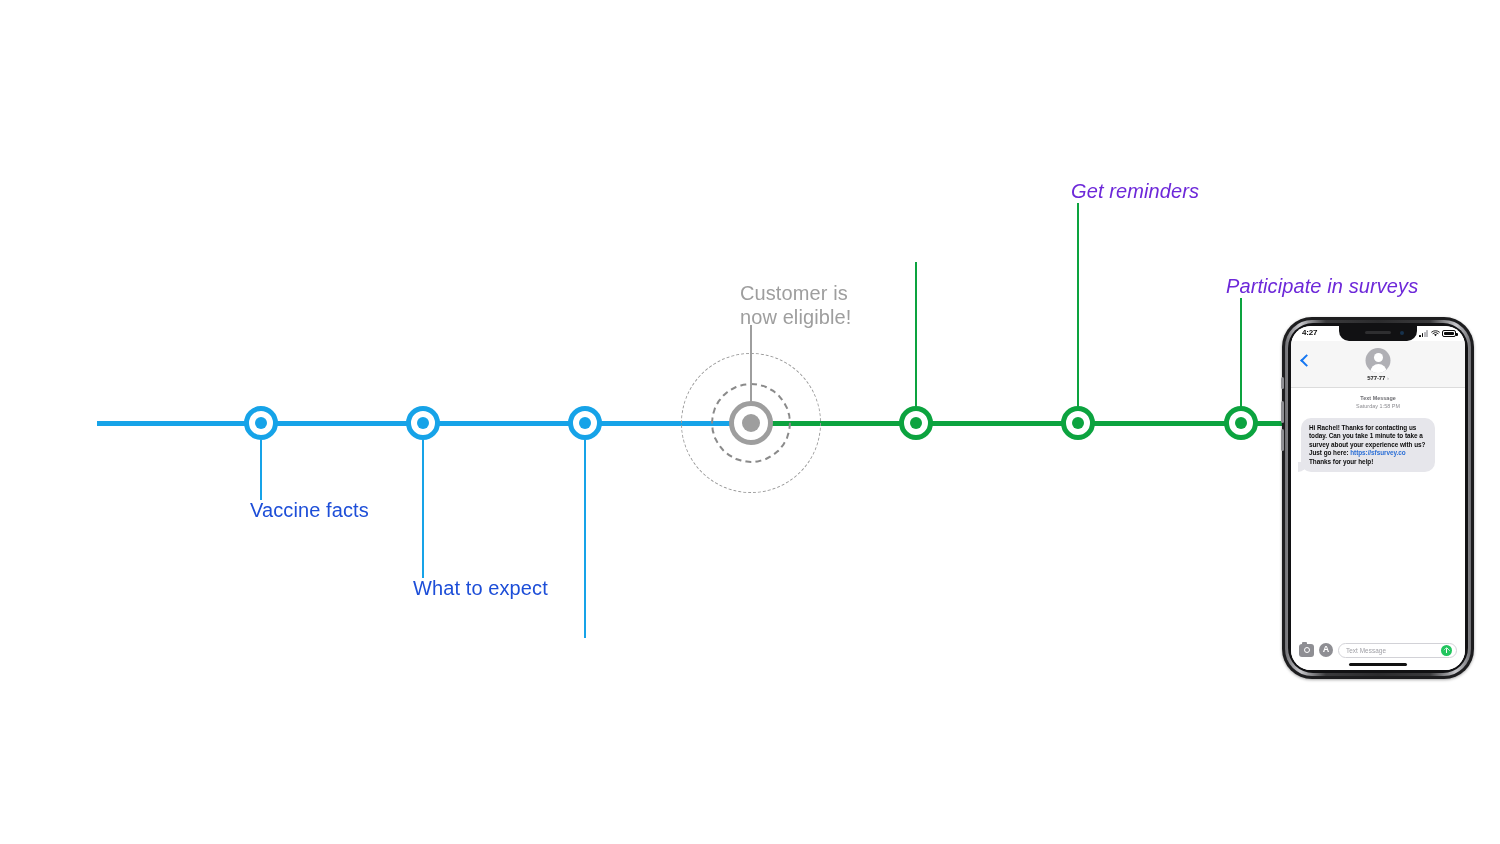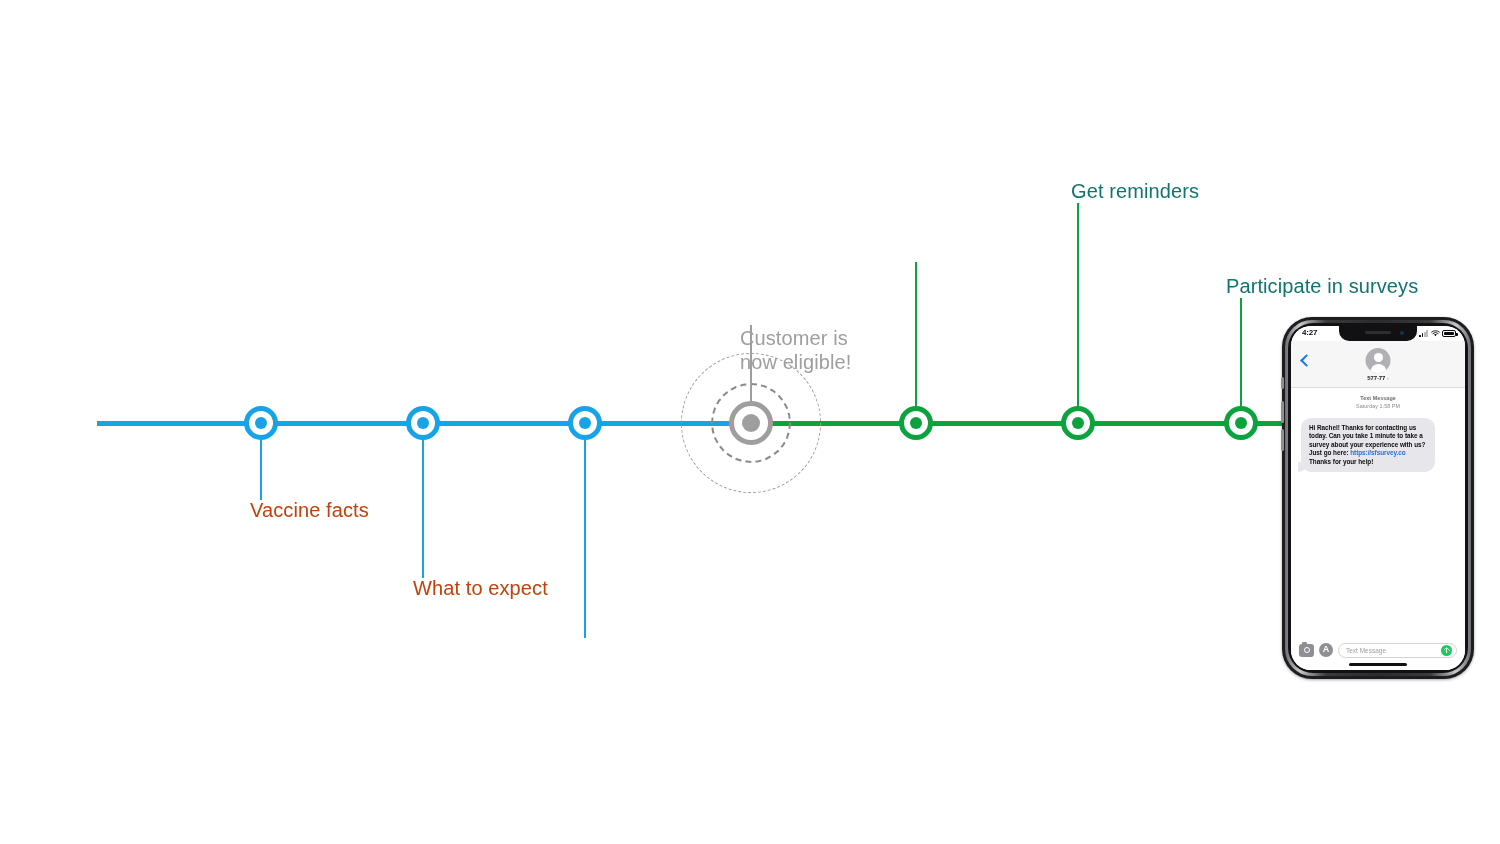--- a/index.html
+++ b/index.html
@@ -96,23 +96,23 @@
   .leader-gray { background: #9E9E9E; }
 
   
   .label {
     position: absolute;
     font-size: 20px;
     line-height: 24px;
     white-space: pre-line;
     letter-spacing: 0.1px;
   }
-  .label-blue { color: #c2410c; }
-  .label-green { color: #0f766e; }
-  .label-gray { color: #9E9E9E; margin-top: 45px; }
+  .label-blue { color: #1d4ed8; }
+  .label-green { color: #6d28d9; font-style: italic; }
+  .label-gray { color: #9E9E9E; }
   .label sup {
     font-size: 0.62em;
     vertical-align: super;
     line-height: 0;
   }
 
   
   #phone {
     position: absolute;
     left: 1282px;

